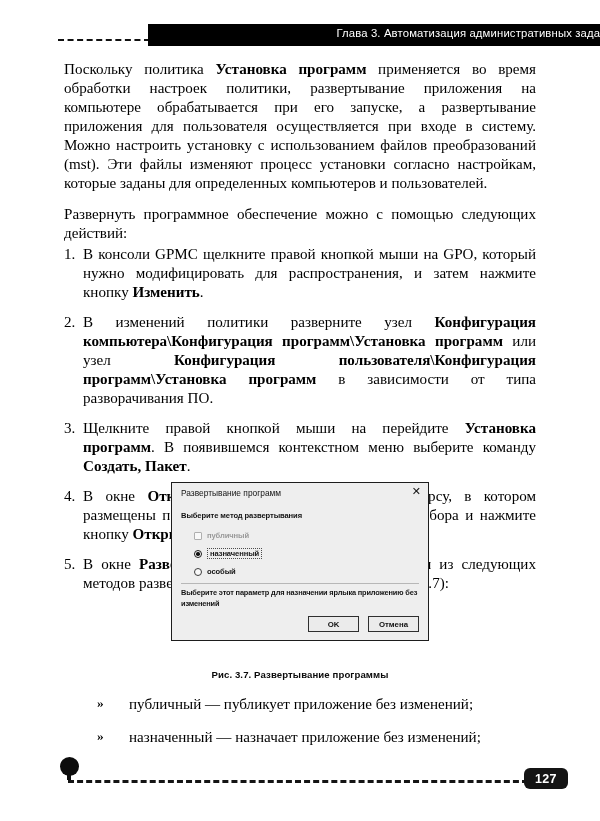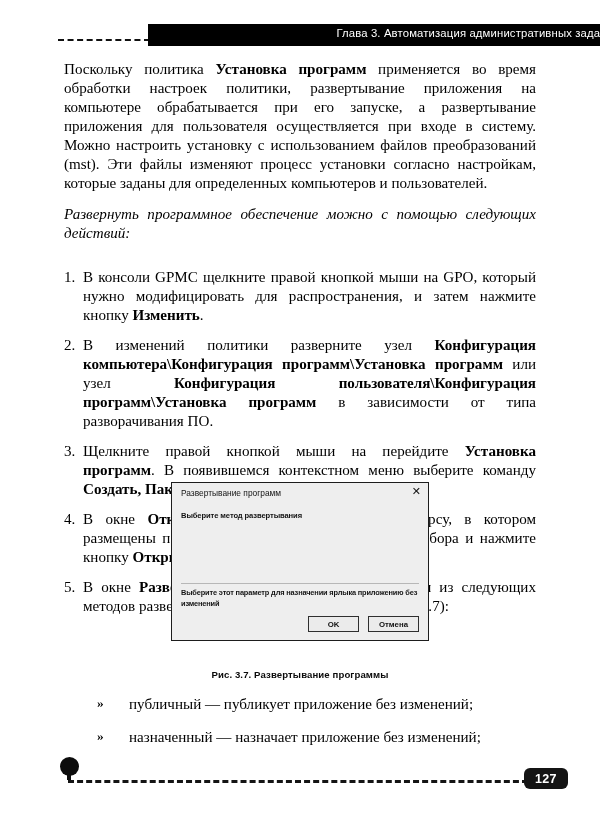--- a/index.html
+++ b/index.html
@@ -60,21 +60,21 @@
     width: 472px;
   }
   p.para {
     margin: 0 0 12px 0;
     font-size: 15.1px;
     line-height: 1.255;
     text-align: justify;
     text-justify: inter-word;
     hyphens: manual;
   }
-  p.para.tight { margin-bottom: 26px; font-style: italic; }
+  p.para.tight { margin-bottom: 3px; }
 
   b, .b { font-weight: bold; }
 
   
   ol.steps {
     margin: 0;
     padding: 0;
     list-style: none;
   }
   ol.steps > li {
@@ -376,20 +376,38 @@
 
   <div class="dlg">
 
     <div class="dlg-titlebar">
       <span class="dlg-title">Развертывание программ</span>
       <span class="dlg-close">✕</span>
     </div>
 
     <div class="dlg-prompt">Выберите метод развертывания</div>
 
+    <div class="radio-group">
+
+      <div class="radio-row disabled">
+        <span class="radio-mark"></span>
+        <span class="radio-label">публичный</span>
+      </div>
+
+      <div class="radio-row checked">
+        <span class="radio-mark"></span>
+        <span class="radio-label">назначенный</span>
+      </div>
+
+      <div class="radio-row">
+        <span class="radio-mark"></span>
+        <span class="radio-label">особый</span>
+      </div>
+
+    </div>
 
     <div class="dlg-sep"></div>
 
     <div class="dlg-desc">Выберите этот параметр для назначении ярлыка приложению без изменений</div>
 
     <div class="dlg-buttons">
       <div class="dlg-btn default">OK</div>
       <div class="dlg-btn">Отмена</div>
     </div>
 

